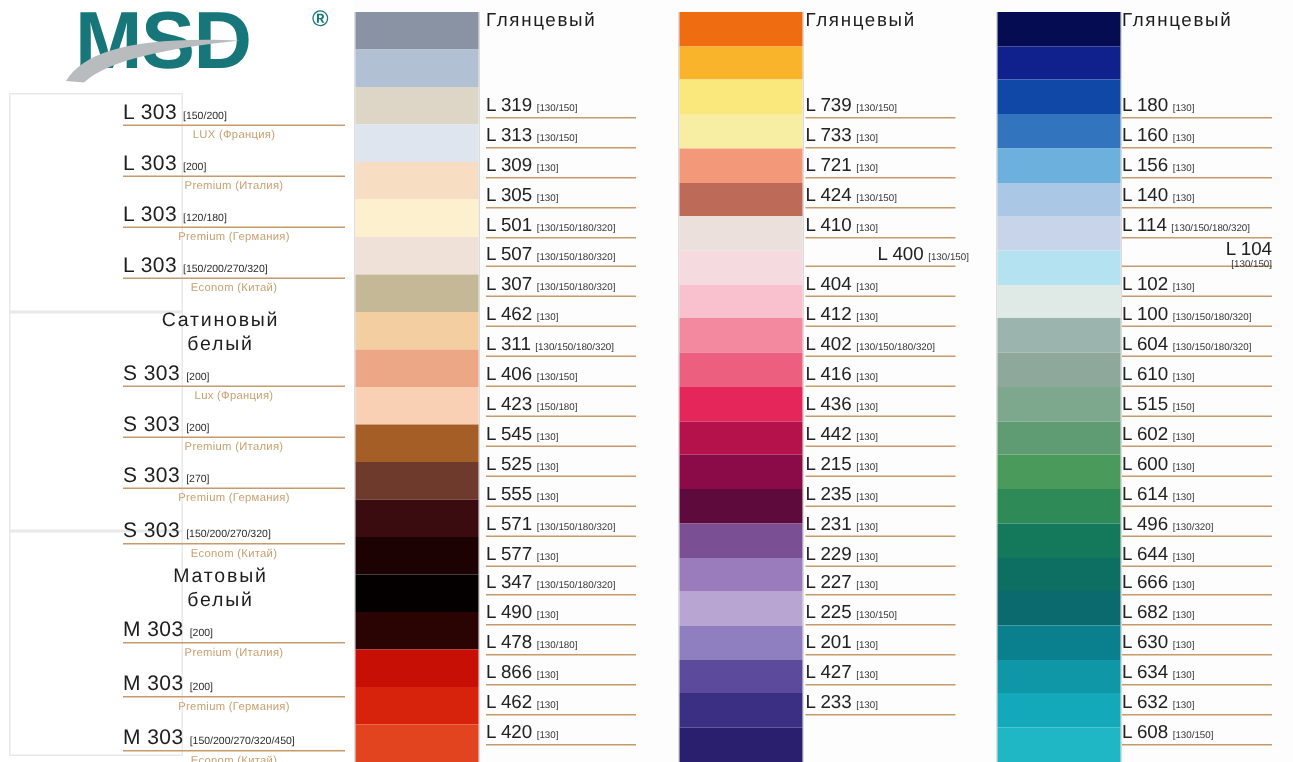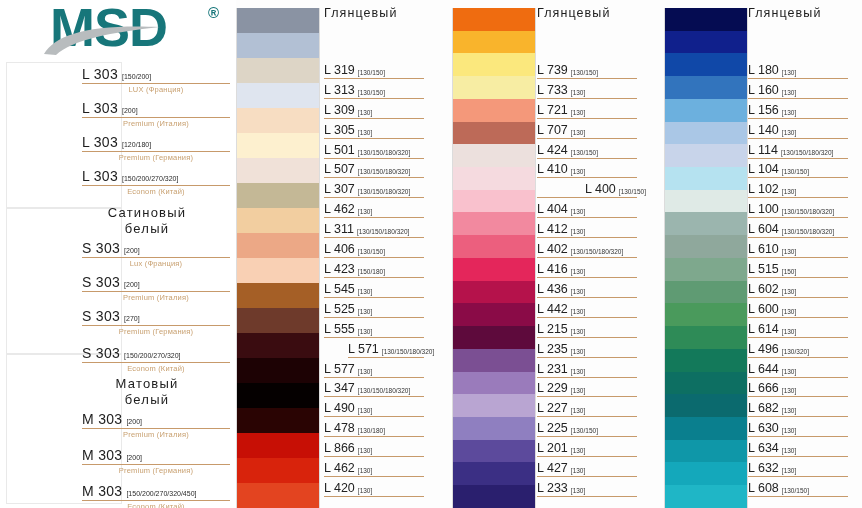--- a/index.html
+++ b/index.html
@@ -326,21 +326,21 @@
           <span class="lsizes">[130]</span>
         </div>
         <div class="label-row" style="height: 19.9091px;">
           <span class="lcode">L 525</span>
           <span class="lsizes">[130]</span>
         </div>
         <div class="label-row" style="height: 19.9091px;">
           <span class="lcode">L 555</span>
           <span class="lsizes">[130]</span>
         </div>
-        <div class="label-row" style="height: 19.9091px; margin-left: 24px;">
+        <div class="label-row" style="height: 19.9091px;">
           <span class="lcode">L 571</span>
           <span class="lsizes">[130/150/180/320]</span>
         </div>
         <div class="label-row" style="height: 19.9091px;">
           <span class="lcode">L 577</span>
           <span class="lsizes">[130]</span>
         </div>
         <div class="label-row" style="height: 19.9091px;">
           <span class="lcode">L 347</span>
           <span class="lsizes">[130/150/180/320]</span>
@@ -401,24 +401,20 @@
         </div>
         <div class="label-row" style="height: 19.9091px;">
           <span class="lcode">L 733</span>
           <span class="lsizes">[130]</span>
         </div>
         <div class="label-row" style="height: 19.9091px;">
           <span class="lcode">L 721</span>
           <span class="lsizes">[130]</span>
         </div>
         <div class="label-row" style="height: 19.9091px;">
-          <span class="lcode">L 707</span>
-          <span class="lsizes">[130]</span>
-        </div>
-        <div class="label-row" style="height: 19.9091px;">
           <span class="lcode">L 424</span>
           <span class="lsizes">[130/150]</span>
         </div>
         <div class="label-row" style="height: 19.9091px;">
           <span class="lcode">L 410</span>
           <span class="lsizes">[130]</span>
         </div>
         <div class="label-row" style="height: 19.9091px; padding-left: 48px;">
           <span class="lcode">L 400</span>
           <span class="lsizes">[130/150]</span>
@@ -526,21 +522,21 @@
           <span class="lsizes">[130]</span>
         </div>
         <div class="label-row" style="height: 19.9091px;">
           <span class="lcode">L 140</span>
           <span class="lsizes">[130]</span>
         </div>
         <div class="label-row" style="height: 19.9091px;">
           <span class="lcode">L 114</span>
           <span class="lsizes">[130/150/180/320]</span>
         </div>
-        <div class="label-row" style="height: 19.9091px;">
+        <div class="label-row" style="height: 19.9091px; flex-direction: column;">
           <span class="lcode">L 104</span>
           <span class="lsizes">[130/150]</span>
         </div>
         <div class="label-row" style="height: 19.9091px;">
           <span class="lcode">L 102</span>
           <span class="lsizes">[130]</span>
         </div>
         <div class="label-row" style="height: 19.9091px;">
           <span class="lcode">L 100</span>
           <span class="lsizes">[130/150/180/320]</span>

